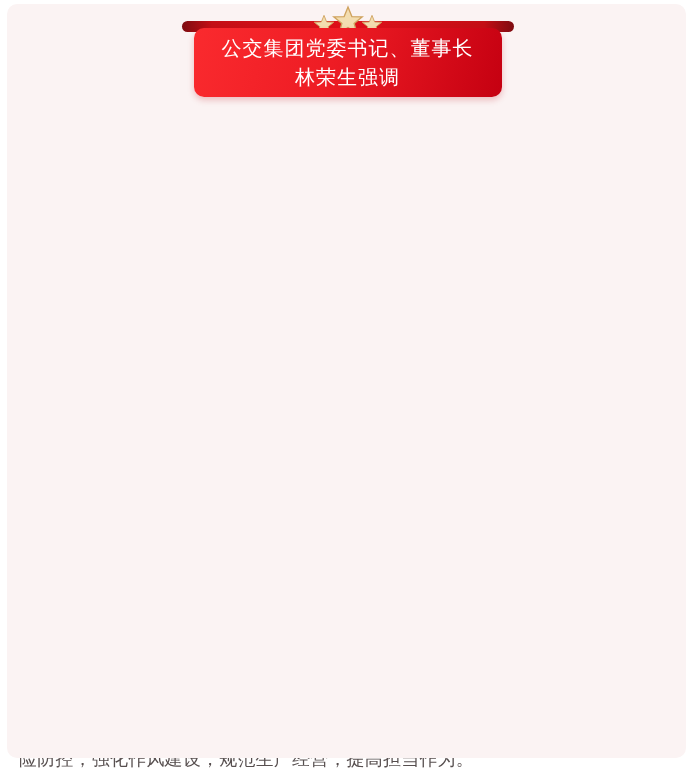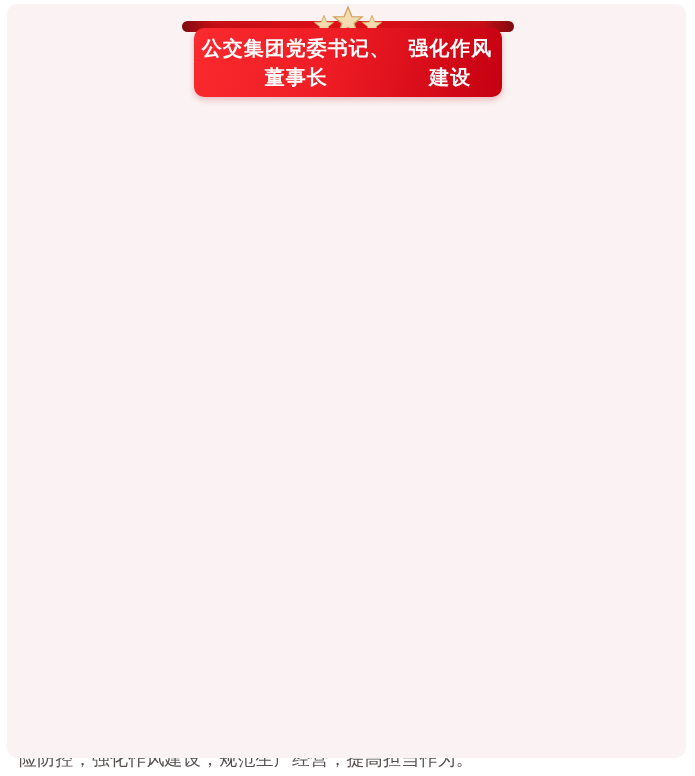--- a/index.html
+++ b/index.html
@@ -18,22 +18,22 @@
   .ribbon-back{
     position:absolute;top:21px;left:50%;transform:translateX(-50%);
     width:332px;height:11px;border-radius:6px;
     background:linear-gradient(90deg,#7e0b10 0%,#c40f16 9%,#e0101a 50%,#c40f16 91%,#7e0b10 100%);
   }
   .banner-body{
     position:absolute;top:28px;left:50%;transform:translateX(-50%);
     width:308px;height:69px;border-radius:10px;
     background:linear-gradient(105deg,#fa2a2e 0%,#ee1c24 45%,#c50011 100%);
     box-shadow:0 3px 6px rgba(190,20,30,.25);
-    display:flex;flex-direction:row;justify-content:center;align-items:center;
-    color:#fff;font-weight:bold;font-size:20px;line-height:29px;letter-spacing:1px;
+    display:flex;flex-direction:column;justify-content:center;align-items:center;
+    color:#fff;font-weight:normal;font-size:20px;line-height:29px;letter-spacing:1px;
     text-align:center;
   }
   .stars{
     position:absolute;top:5px;left:50%;transform:translateX(-50%);
     display:flex;align-items:flex-start;
   }
   .star svg{display:block;}
   .star.small{margin-top:9px;}
   .star.mid{margin:0 -3px;}
   
@@ -79,21 +79,21 @@
         </svg>
     </span>
     <span class="star small">
       <svg width="22" height="22" viewBox="0 0 24 24">
           <polygon points="12,1.5 14.9,8.7 22.7,8.9 16.6,13.8 18.8,21.3 12,16.9 5.2,21.3 7.4,13.8 1.3,8.9 9.1,8.7" fill="#f3ddb0" stroke="#cfa35f" stroke-width="1"></polygon>
         </svg>
     </span>
   </div>
   <div class="banner-body">
     <span>公交集团党委书记、董事长</span>
-    <span>强化作风建设</span>
+    <span>林荣生强调</span>
   </div>
 </div>
 
 <div class="content">
 
   <div class="section">
     <div class="section-header">
       <span class="badge">1</span>
       <span class="section-title">更强理论武装</span>
     </div>

